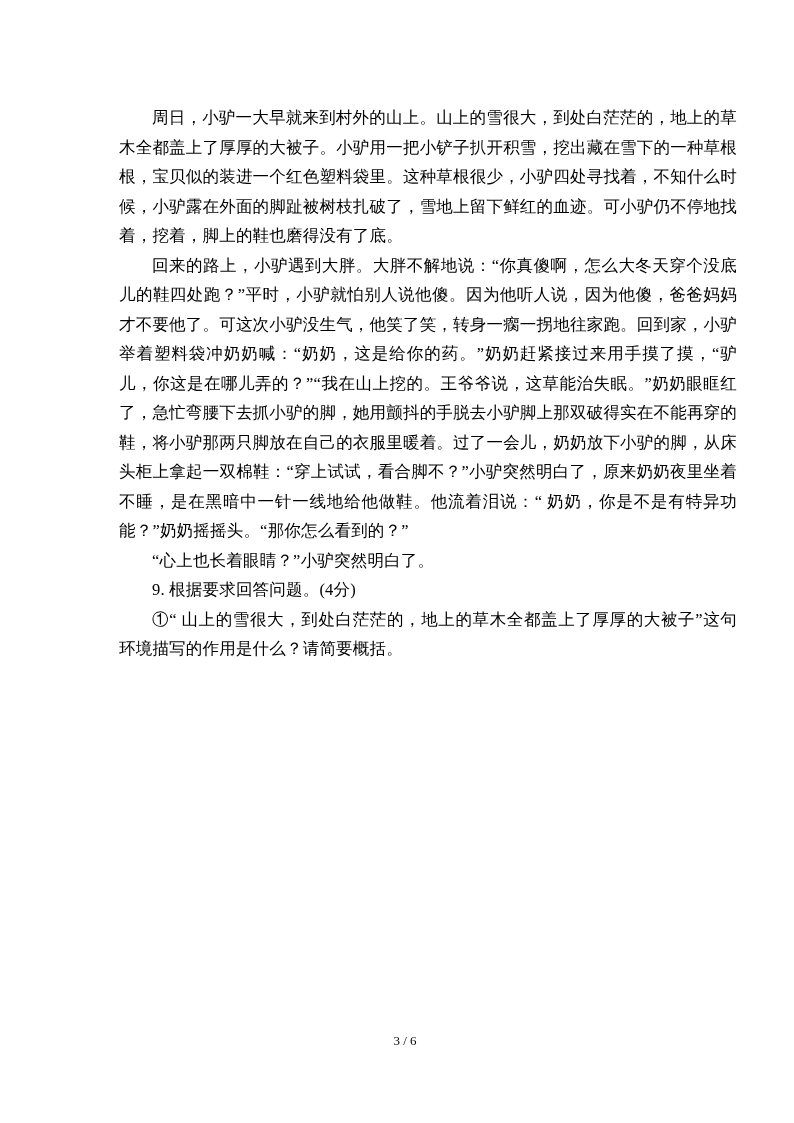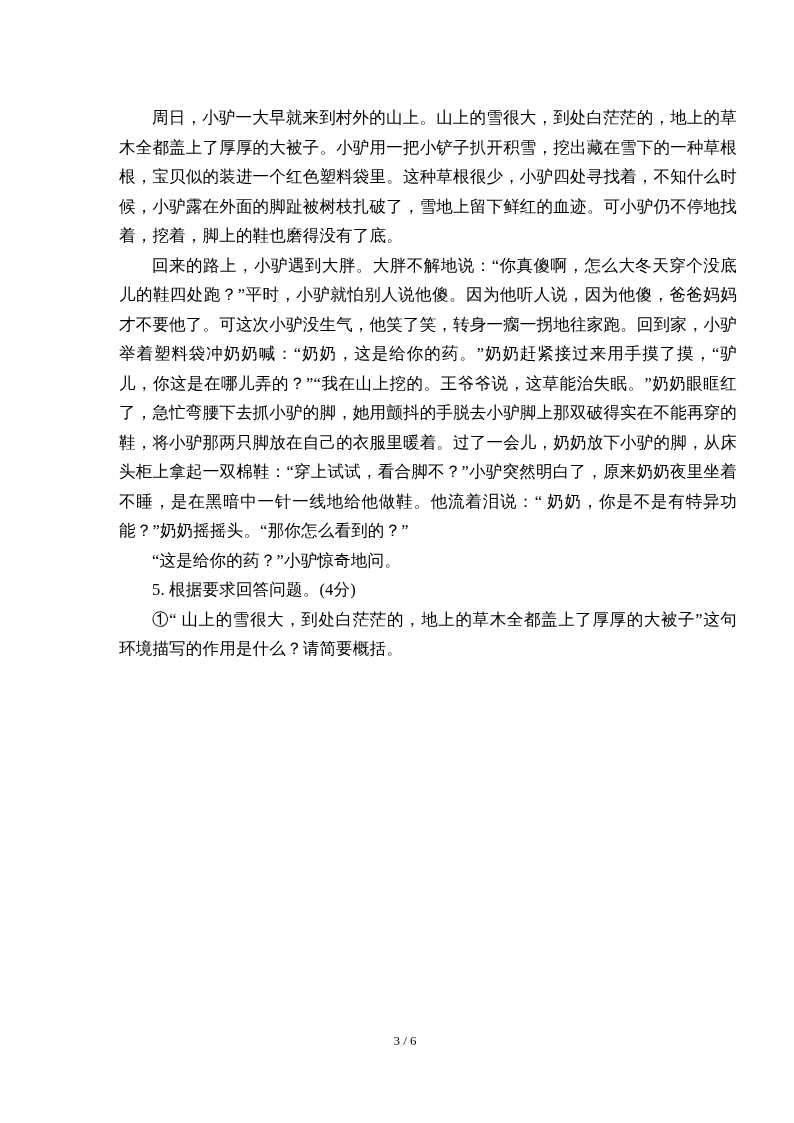--- a/index.html
+++ b/index.html
@@ -50,18 +50,18 @@
     padding-left: 16px;
   }
 </style>
 </head>
 <body>
 
 <div class="page">
   <main class="doc-body">
       <p class="para indent">周日，小驴一大早就来到村外的山上。山上的雪很大，到处白茫茫的，地上的草木全都盖上了厚厚的大被子。小驴用一把小铲子扒开积雪，挖出藏在雪下的一种草根根，宝贝似的装进一个红色塑料袋里。这种草根很少，小驴四处寻找着，不知什么时候，小驴露在外面的脚趾被树枝扎破了，雪地上留下鲜红的血迹。可小驴仍不停地找着，挖着，脚上的鞋也磨得没有了底。</p>
       <p class="para indent">回来的路上，小驴遇到大胖。大胖不解地说：“你真傻啊，怎么大冬天穿个没底儿的鞋四处跑？”平时，小驴就怕别人说他傻。因为他听人说，因为他傻，爸爸妈妈才不要他了。可这次小驴没生气，他笑了笑，转身一瘸一拐地往家跑。回到家，小驴举着塑料袋冲奶奶喊：“奶奶，这是给你的药。”奶奶赶紧接过来用手摸了摸，“驴儿，你这是在哪儿弄的？”“我在山上挖的。王爷爷说，这草能治失眠。”奶奶眼眶红了，急忙弯腰下去抓小驴的脚，她用颤抖的手脱去小驴脚上那双破得实在不能再穿的鞋，将小驴那两只脚放在自己的衣服里暖着。过了一会儿，奶奶放下小驴的脚，从床头柜上拿起一双棉鞋：“穿上试试，看合脚不？”小驴突然明白了，原来奶奶夜里坐着不睡，是在黑暗中一针一线地给他做鞋。他流着泪说：“ 奶奶，你是不是有特异功能？”奶奶摇摇头。“那你怎么看到的？”</p>
-      <p class="para indent">“这是给你的药？”小驴惊奇地问。</p>
-      <p class="para indent">5. 根据要求回答问题。(4分)</p>
+      <p class="para indent">“心上也长着眼睛？”小驴突然明白了。</p>
+      <p class="para indent">9. 根据要求回答问题。(4分)</p>
       <p class="para indent" style="margin-bottom: 86px;">①“ 山上的雪很大，到处白茫茫的，地上的草木全都盖上了厚厚的大被子”这句环境描写的作用是什么？请简要概括。</p>
     </main>
   <div class="page-footer">3 / 6</div>
 </div>
 
 </body></html>

